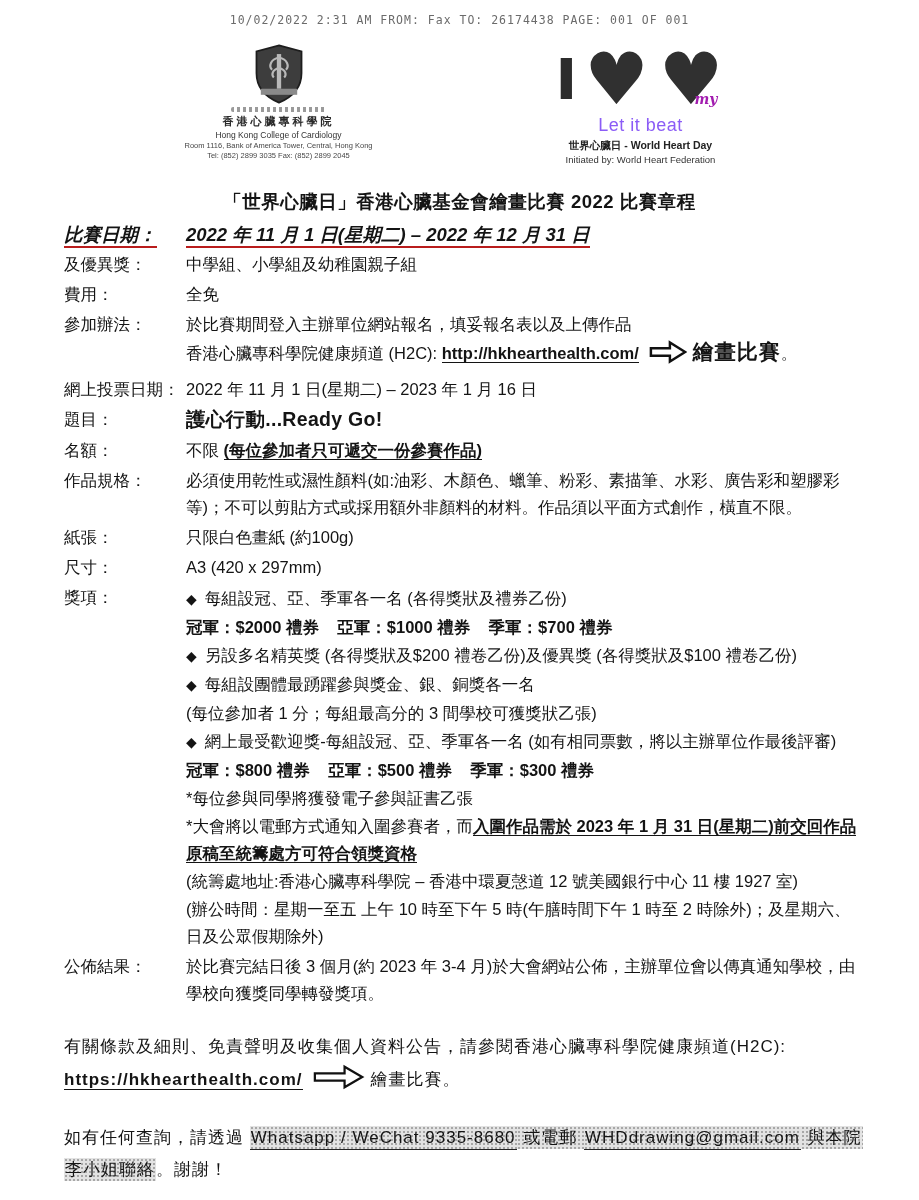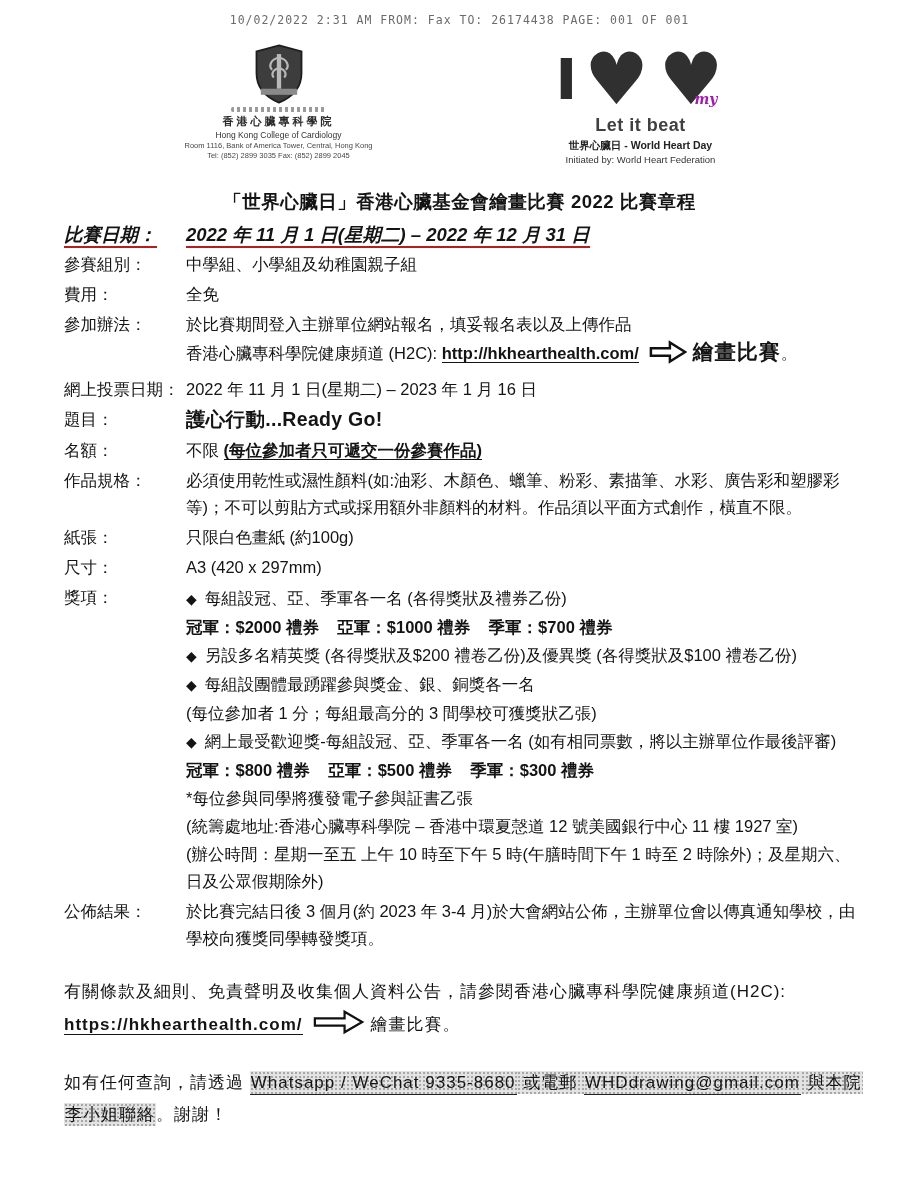--- a/index.html
+++ b/index.html
@@ -24,21 +24,21 @@
   .crest-en { font-size:8.5px; color:#333; margin-top:1px; }
   .crest-addr,.crest-tel { font-size:7.5px; color:#474747; margin-top:1px; }
   .whd { width:250px; text-align:center; }
   .hearts-row { display:flex; align-items:center; justify-content:center; gap:10px; height:72px; }
   .i-glyph { font-size:60px; font-weight:900; color:#2c2c2c; line-height:60px; transform:scaleX(1.3); }
   .heart { font-size:72px; color:#303030; line-height:62px; position:relative; font-family:"DejaVu Sans",sans-serif; }
   .heart .my {
     position:absolute; top:20px; right:6px; color:#a21caf;
     font-family:"DejaVu Serif",serif; font-style:italic; font-size:14px; font-weight:bold;
   }
-  .beat { font-size:18px; font-weight:700; color:#404040; margin-top:0px; letter-spacing:0.5px; }
+  .beat { font-size:18px; font-weight:400; color:#8b5cf6; margin-top:0px; letter-spacing:0.5px; }
   .whd-line1 { font-size:10.5px; font-weight:700; color:#222; margin-top:3px; }
   .whd-line2 { font-size:9.5px; color:#333; margin-top:1px; }
   
   .doc-title { text-align:center; font-size:18.5px; font-weight:600; margin-top:14px; letter-spacing:0.5px; }
   
   .body { padding:6px 56px 0 64px; font-size:16.5px; line-height:27px; }
   .row { display:flex; margin-top:3px; }
   .label { flex:0 0 122px; }
   .content { flex:1; }
   .pre { white-space:pre-wrap; }
@@ -102,21 +102,21 @@
   <div class="doc-title">「世界心臟日」香港心臟基金會繪畫比賽 2022 比賽章程</div>
 
   <div class="body">
 
     <div class="row date-row">
       <div class="label"><span>比賽日期：</span></div>
       <div class="content"><span>2022 年 11 月 1 日(星期二) – 2022 年 12 月 31 日</span></div>
     </div>
 
     <div class="row">
-      <div class="label">參賽組別：</div>
+      <div class="label">及優異獎：</div>
       <div class="content">中學組、小學組及幼稚園親子組</div>
     </div>
 
     <div class="row">
       <div class="label">費用：</div>
       <div class="content">全免</div>
     </div>
 
     <div class="row">
       <div class="label">參加辦法：</div>
@@ -168,20 +168,23 @@
       <div class="label">獎項：</div>
       <div class="content">
         <div class="prize-line"><span class="bullet">◆</span><span>每組設冠、亞、季軍各一名 (各得獎狀及禮券乙份)</span></div>
         <div class="prize-line sb pre">冠軍：$2000 禮券    亞軍：$1000 禮券    季軍：$700 禮券</div>
         <div class="prize-line"><span class="bullet">◆</span><span>另設多名精英獎 (各得獎狀及$200 禮卷乙份)及優異獎 (各得獎狀及$100 禮卷乙份)</span></div>
         <div class="prize-line"><span class="bullet">◆</span><span>每組設團體最踴躍參與獎金、銀、銅獎各一名</span></div>
         <div class="prize-line">(每位參加者 1 分；每組最高分的 3 間學校可獲獎狀乙張)</div>
         <div class="prize-line"><span class="bullet">◆</span><span>網上最受歡迎獎-每組設冠、亞、季軍各一名 (如有相同票數，將以主辦單位作最後評審)</span></div>
         <div class="prize-line sb pre">冠軍：$800 禮券    亞軍：$500 禮券    季軍：$300 禮券</div>
         <div class="prize-line">*每位參與同學將獲發電子參與証書乙張</div>
+        <div class="prize-line">
+          <span>*大會將以電郵方式通知入圍參賽者，而</span><span class="b u">入圍作品需於 2023 年 1 月 31 日(星期二)前交回作品原稿至統籌處方可符合領獎資格</span>
+        </div>
         <div class="prize-line">(統籌處地址:香港心臟專科學院 – 香港中環夏愨道 12 號美國銀行中心 11 樓 1927 室)</div>
         <div class="prize-line">(辦公時間：星期一至五 上午 10 時至下午 5 時(午膳時間下午 1 時至 2 時除外)；及星期六、日及公眾假期除外)</div>
       </div>
     </div>
 
     <div class="row">
       <div class="label">公佈結果：</div>
       <div class="content">於比賽完結日後 3 個月(約 2023 年 3-4 月)於大會網站公佈，主辦單位會以傳真通知學校，由學校向獲獎同學轉發獎項。</div>
     </div>
 

